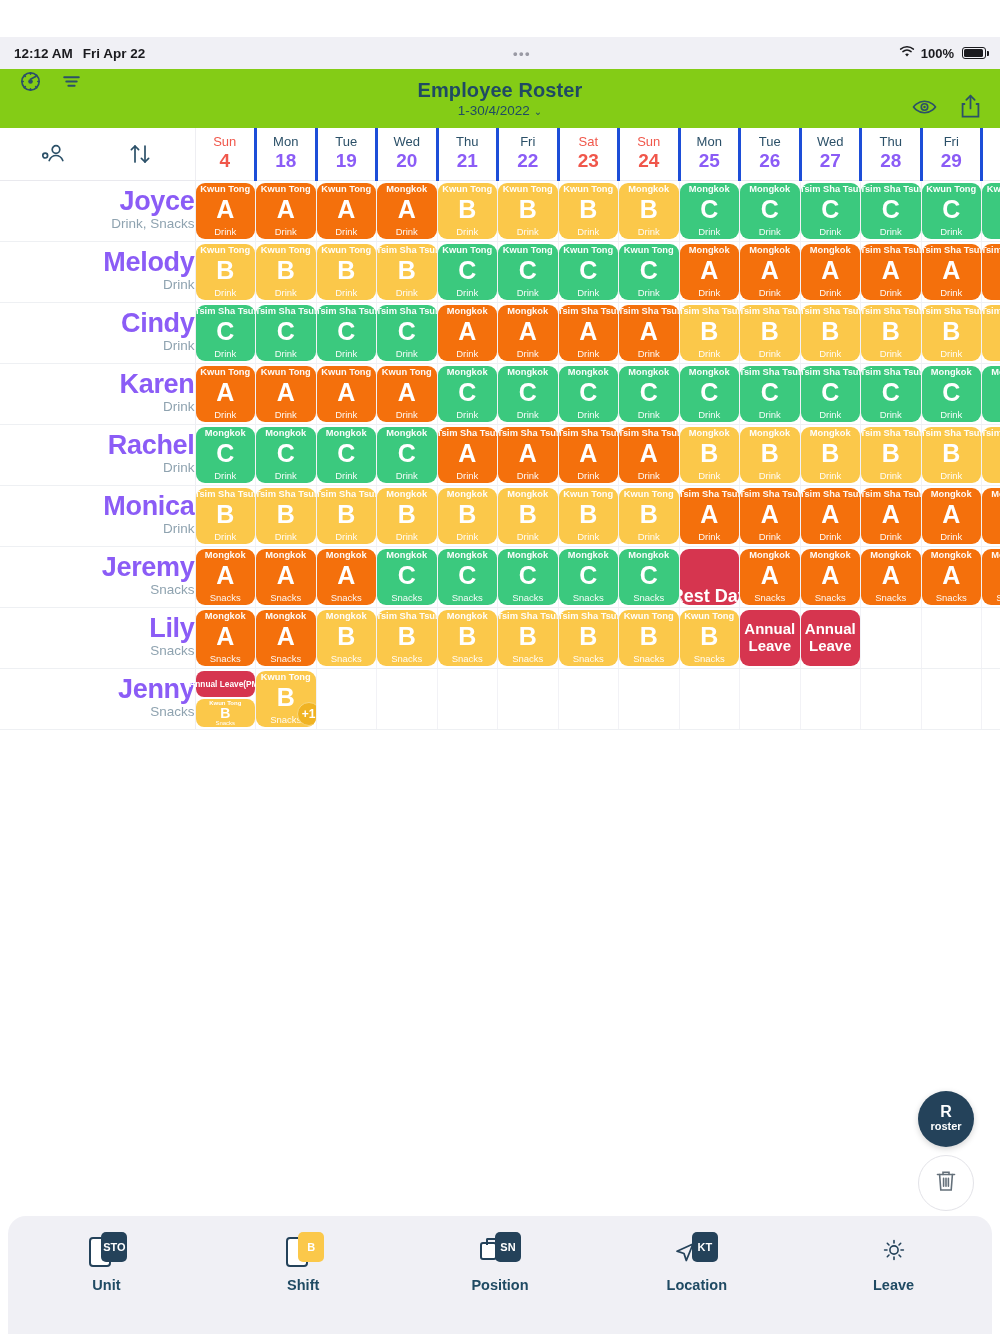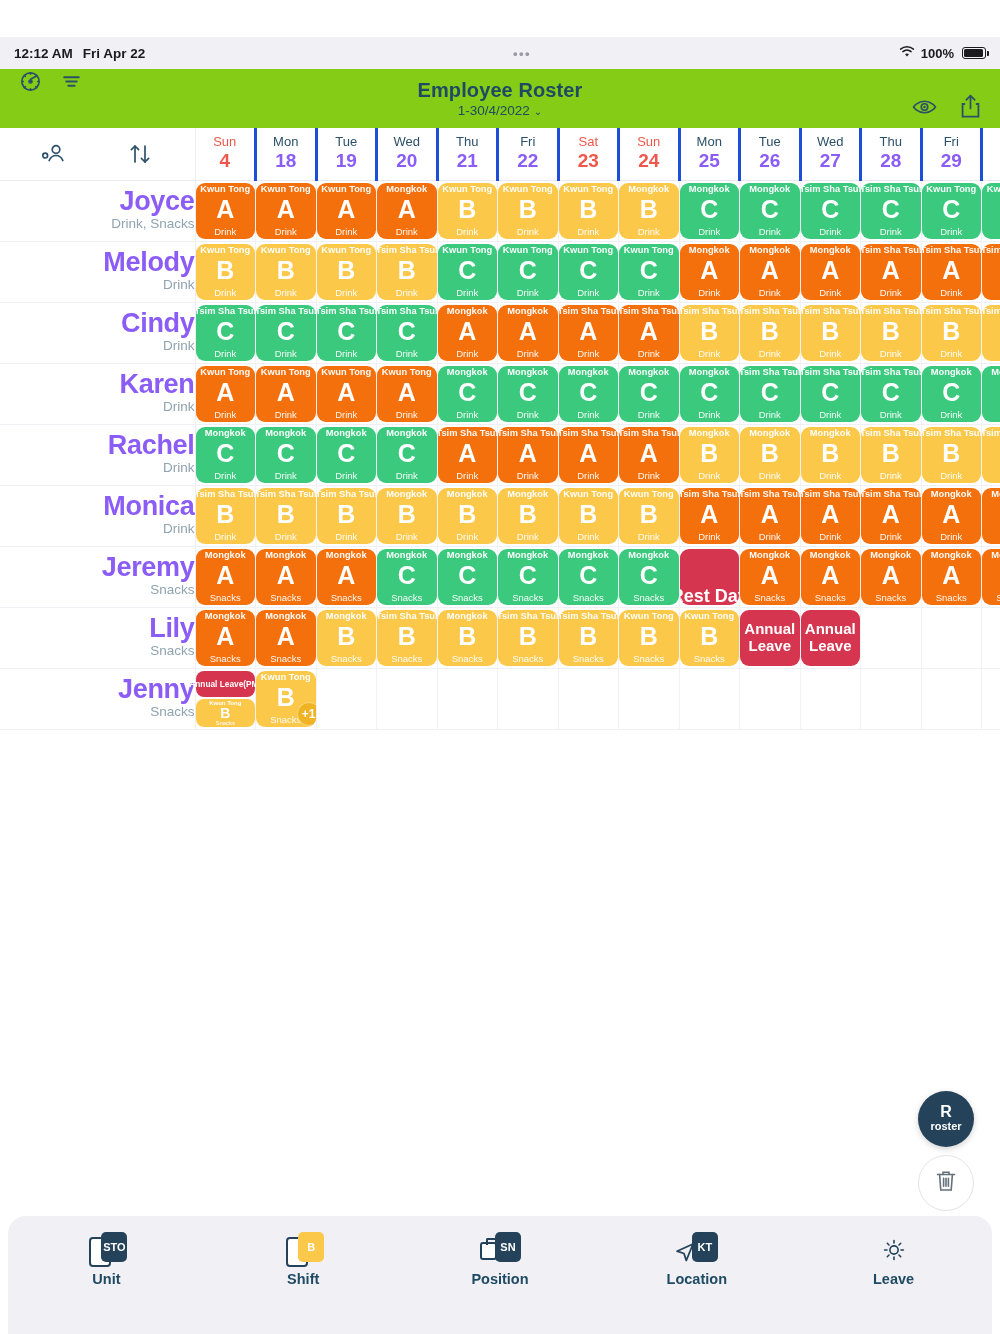--- a/index.html
+++ b/index.html
@@ -148,21 +148,21 @@
     color:#64707a;
   }
 
   
   .toolbar{
     position:absolute; left:8px; right:8px; bottom:0; height:118px;
     background:#f0f0f5; border-radius:18px 18px 0 0;
     display:flex; align-items:flex-start; padding-top:16px;
   }
   .tool{
-    flex:1; display:flex; flex-direction:column; align-items:center; gap:1px; cursor:pointer;
+    flex:1; display:flex; flex-direction:column; align-items:center; gap:7px; cursor:pointer;
   }
   .tool .tl{font-size:14.5px; font-weight:600; color:#1f4a63;}
   .tic{position:relative;width:46px;height:38px;}
 
   .doc{
     position:absolute; left:6px; top:5px; width:22px; height:30px;
     border:2.2px solid #24425a; border-radius:4px; background:#fff;
   }
   .tag{
     position:absolute; right:2px; top:0px; width:26px;height:30px;border-radius:5px;

